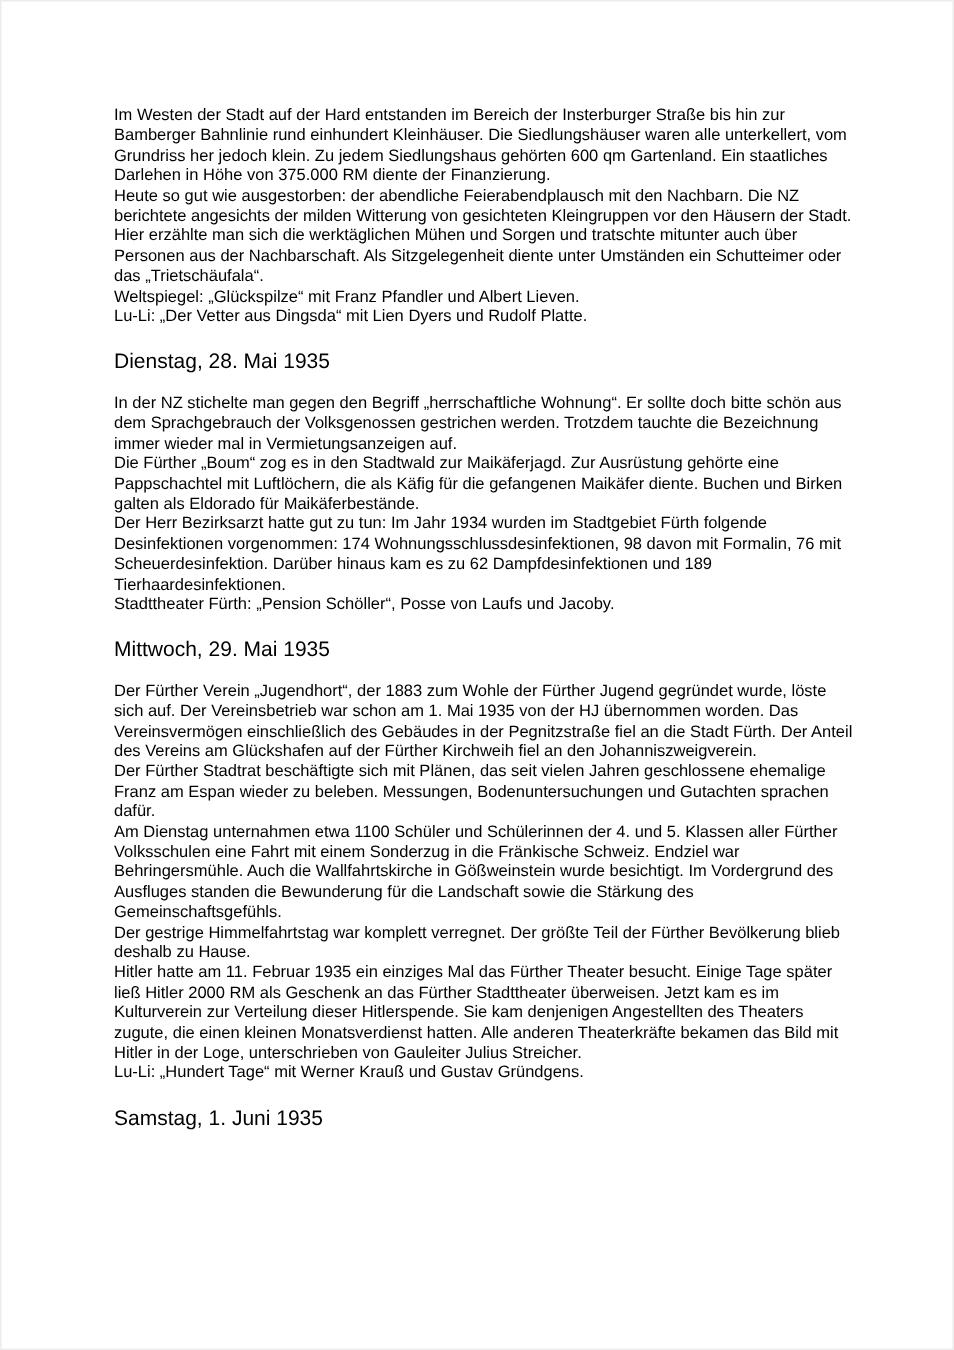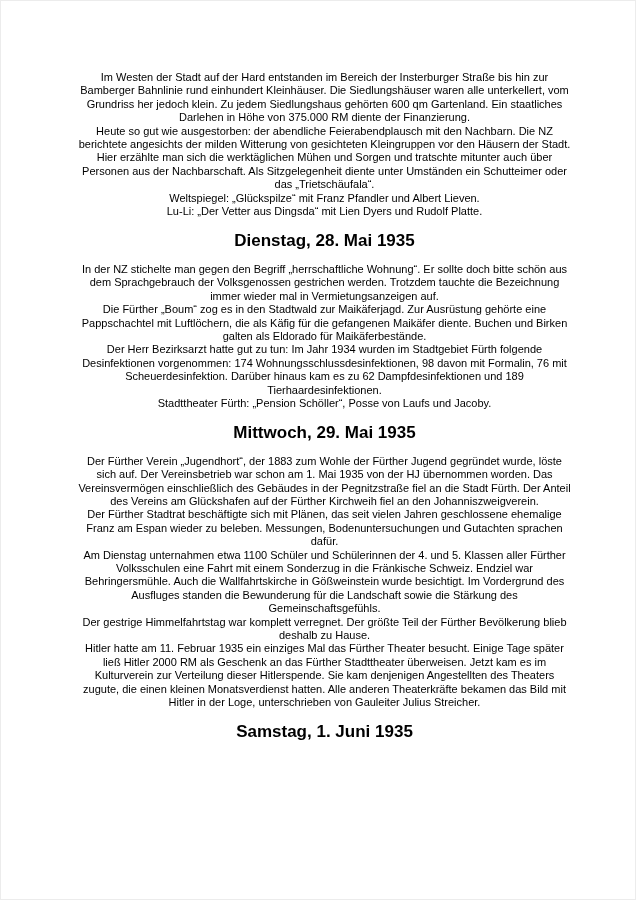--- a/index.html
+++ b/index.html
@@ -19,31 +19,31 @@
     background: #ffffff;
     box-sizing: border-box;
     padding: 71px 63px 0 76px;
     outline: 1px solid #ececec;
     outline-offset: -1px;
   }
   .content {
     font-size: 11px;
     line-height: 13.4px;
     color: #000000;
-    text-align: center;
+    text-align: left;
     word-spacing: normal;
   }
   p.para {
     margin: 0;
     padding: 0;
   }
   h2.date-heading {
-    font-size: 17px;
+    font-size: 14px;
     line-height: 13.4px;
-    font-weight: 700;
+    font-weight: 400;
     margin: 16px 0 15px 0;
     padding: 0;
     color: #000000;
   }
 </style>
 </head>
 <body>
 
 <main class="page">
   <article class="content" id="doc-root">
@@ -55,15 +55,16 @@
       <p class="para">In der NZ stichelte man gegen den Begriff „herrschaftliche Wohnung“. Er sollte doch bitte schön aus dem Sprachgebrauch der Volksgenossen gestrichen werden. Trotzdem tauchte die Bezeichnung immer wieder mal in Vermietungsanzeigen auf.</p>
       <p class="para">Die Fürther „Boum“ zog es in den Stadtwald zur Maikäferjagd. Zur Ausrüstung gehörte eine Pappschachtel mit Luftlöchern, die als Käfig für die gefangenen Maikäfer diente. Buchen und Birken galten als Eldorado für Maikäferbestände.</p>
       <p class="para">Der Herr Bezirksarzt hatte gut zu tun: Im Jahr 1934 wurden im Stadtgebiet Fürth folgende Desinfektionen vorgenommen: 174 Wohnungsschlussdesinfektionen, 98 davon mit Formalin, 76 mit Scheuerdesinfektion. Darüber hinaus kam es zu 62 Dampfdesinfektionen und 189 Tierhaardesinfektionen.</p>
       <p class="para">Stadttheater Fürth: „Pension Schöller“, Posse von Laufs und Jacoby.</p>
       <h2 class="date-heading">Mittwoch, 29. Mai 1935</h2>
       <p class="para">Der Fürther Verein „Jugendhort“, der 1883 zum Wohle der Fürther Jugend gegründet wurde, löste sich auf. Der Vereinsbetrieb war schon am 1. Mai 1935 von der HJ übernommen worden. Das Vereinsvermögen einschließlich des Gebäudes in der Pegnitzstraße fiel an die Stadt Fürth. Der Anteil des Vereins am Glückshafen auf der Fürther Kirchweih fiel an den Johanniszweigverein.</p>
       <p class="para">Der Fürther Stadtrat beschäftigte sich mit Plänen, das seit vielen Jahren geschlossene ehemalige Franz am Espan wieder zu beleben. Messungen, Bodenuntersuchungen und Gutachten sprachen dafür.</p>
       <p class="para">Am Dienstag unternahmen etwa 1100 Schüler und Schülerinnen der 4. und 5. Klassen aller Fürther Volksschulen eine Fahrt mit einem Sonderzug in die Fränkische Schweiz. Endziel war Behringersmühle. Auch die Wallfahrtskirche in Gößweinstein wurde besichtigt. Im Vordergrund des Ausfluges standen die Bewunderung für die Landschaft sowie die Stärkung des Gemeinschaftsgefühls.</p>
       <p class="para">Der gestrige Himmelfahrtstag war komplett verregnet. Der größte Teil der Fürther Bevölkerung blieb deshalb zu Hause.</p>
       <p class="para">Hitler hatte am 11. Februar 1935 ein einziges Mal das Fürther Theater besucht. Einige Tage später ließ Hitler 2000 RM als Geschenk an das Fürther Stadttheater überweisen. Jetzt kam es im Kulturverein zur Verteilung dieser Hitlerspende. Sie kam denjenigen Angestellten des Theaters zugute, die einen kleinen Monatsverdienst hatten. Alle anderen Theaterkräfte bekamen das Bild mit Hitler in der Loge, unterschrieben von Gauleiter Julius Streicher.</p>
+      <p class="para">Lu-Li: „Hundert Tage“ mit Werner Krauß und Gustav Gründgens.</p>
       <h2 class="date-heading">Samstag, 1. Juni 1935</h2>
     </article>
 </main>
 
 </body></html>

